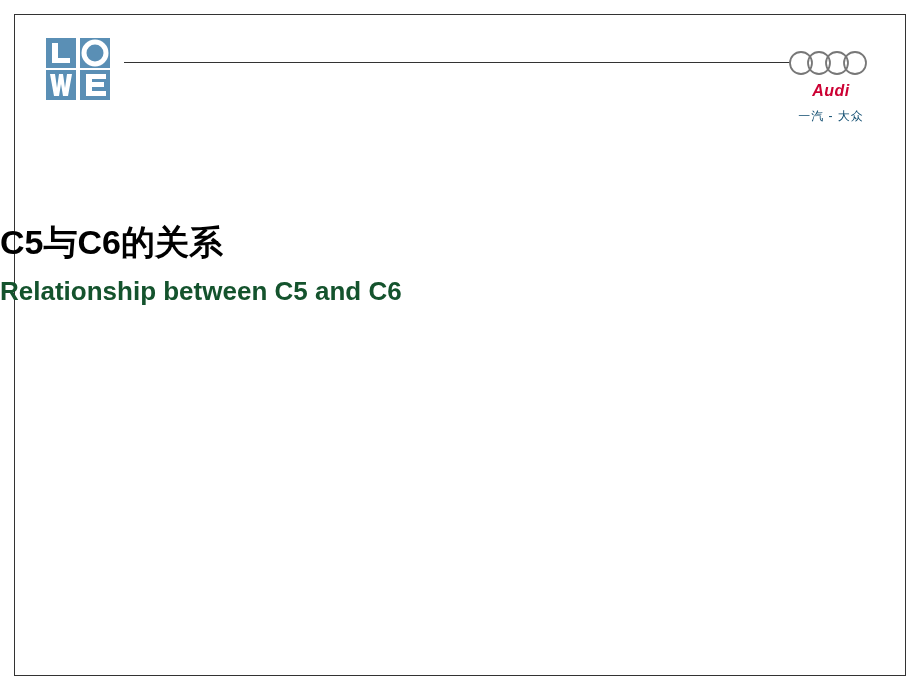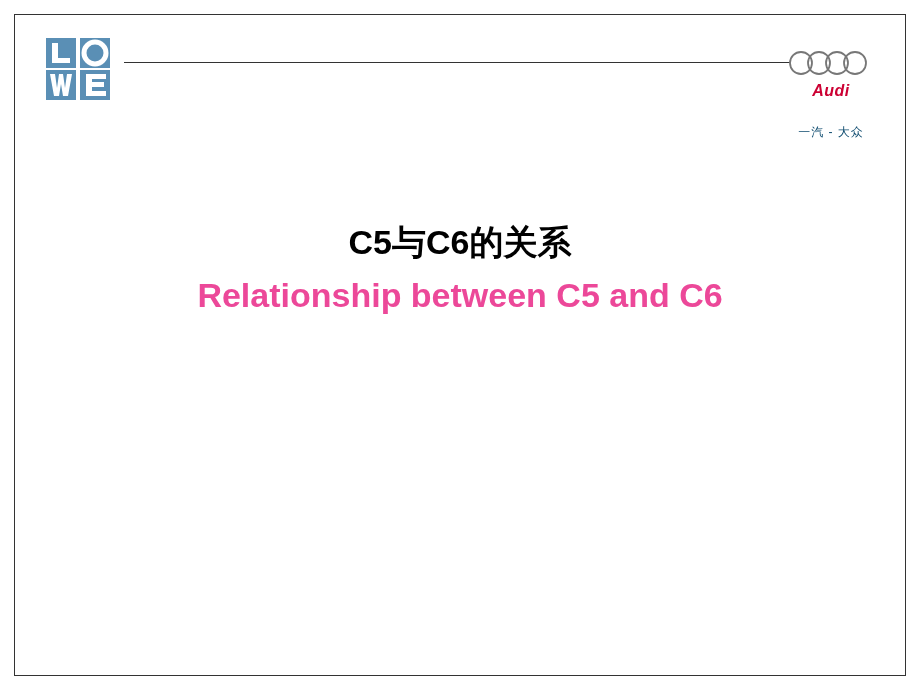--- a/index.html
+++ b/index.html
@@ -44,46 +44,46 @@
       width: 90px;
       height: 26px;
       margin-bottom: 2px;
     }
     .audi-text {
       font-size: 16px;
       font-weight: bold;
       font-style: italic;
       color: #cc0033;
       letter-spacing: 0.5px;
-      margin-bottom: 24px;
+      margin-bottom: 8px;
       font-family: Arial, sans-serif;
     }
     .faw-vw {
       font-size: 12px;
       color: #0c4a6e;
       letter-spacing: 1px;
     }
     .title-block {
       position: absolute;
       top: 220px;
       left: 0;
       right: 0;
-      text-align: center;
+      text-align: left;
     }
     .title-cn {
       font-size: 34px;
       font-weight: bold;
       color: #000;
       margin-bottom: 10px;
       font-family: Arial, "SimHei", "Microsoft YaHei", sans-serif;
     }
     .title-en {
-      font-size: 34px;
+      font-size: 26px;
       font-weight: bold;
-      color: #ec4899;
+      color: #14532d;
       font-family: Arial, sans-serif;
     }
   </style>
 </head>
 <body>
 
 <div class="frame"></div>
 
 <div class="lowe-logo">
   <svg width="64" height="62" viewBox="0 0 64 62">

